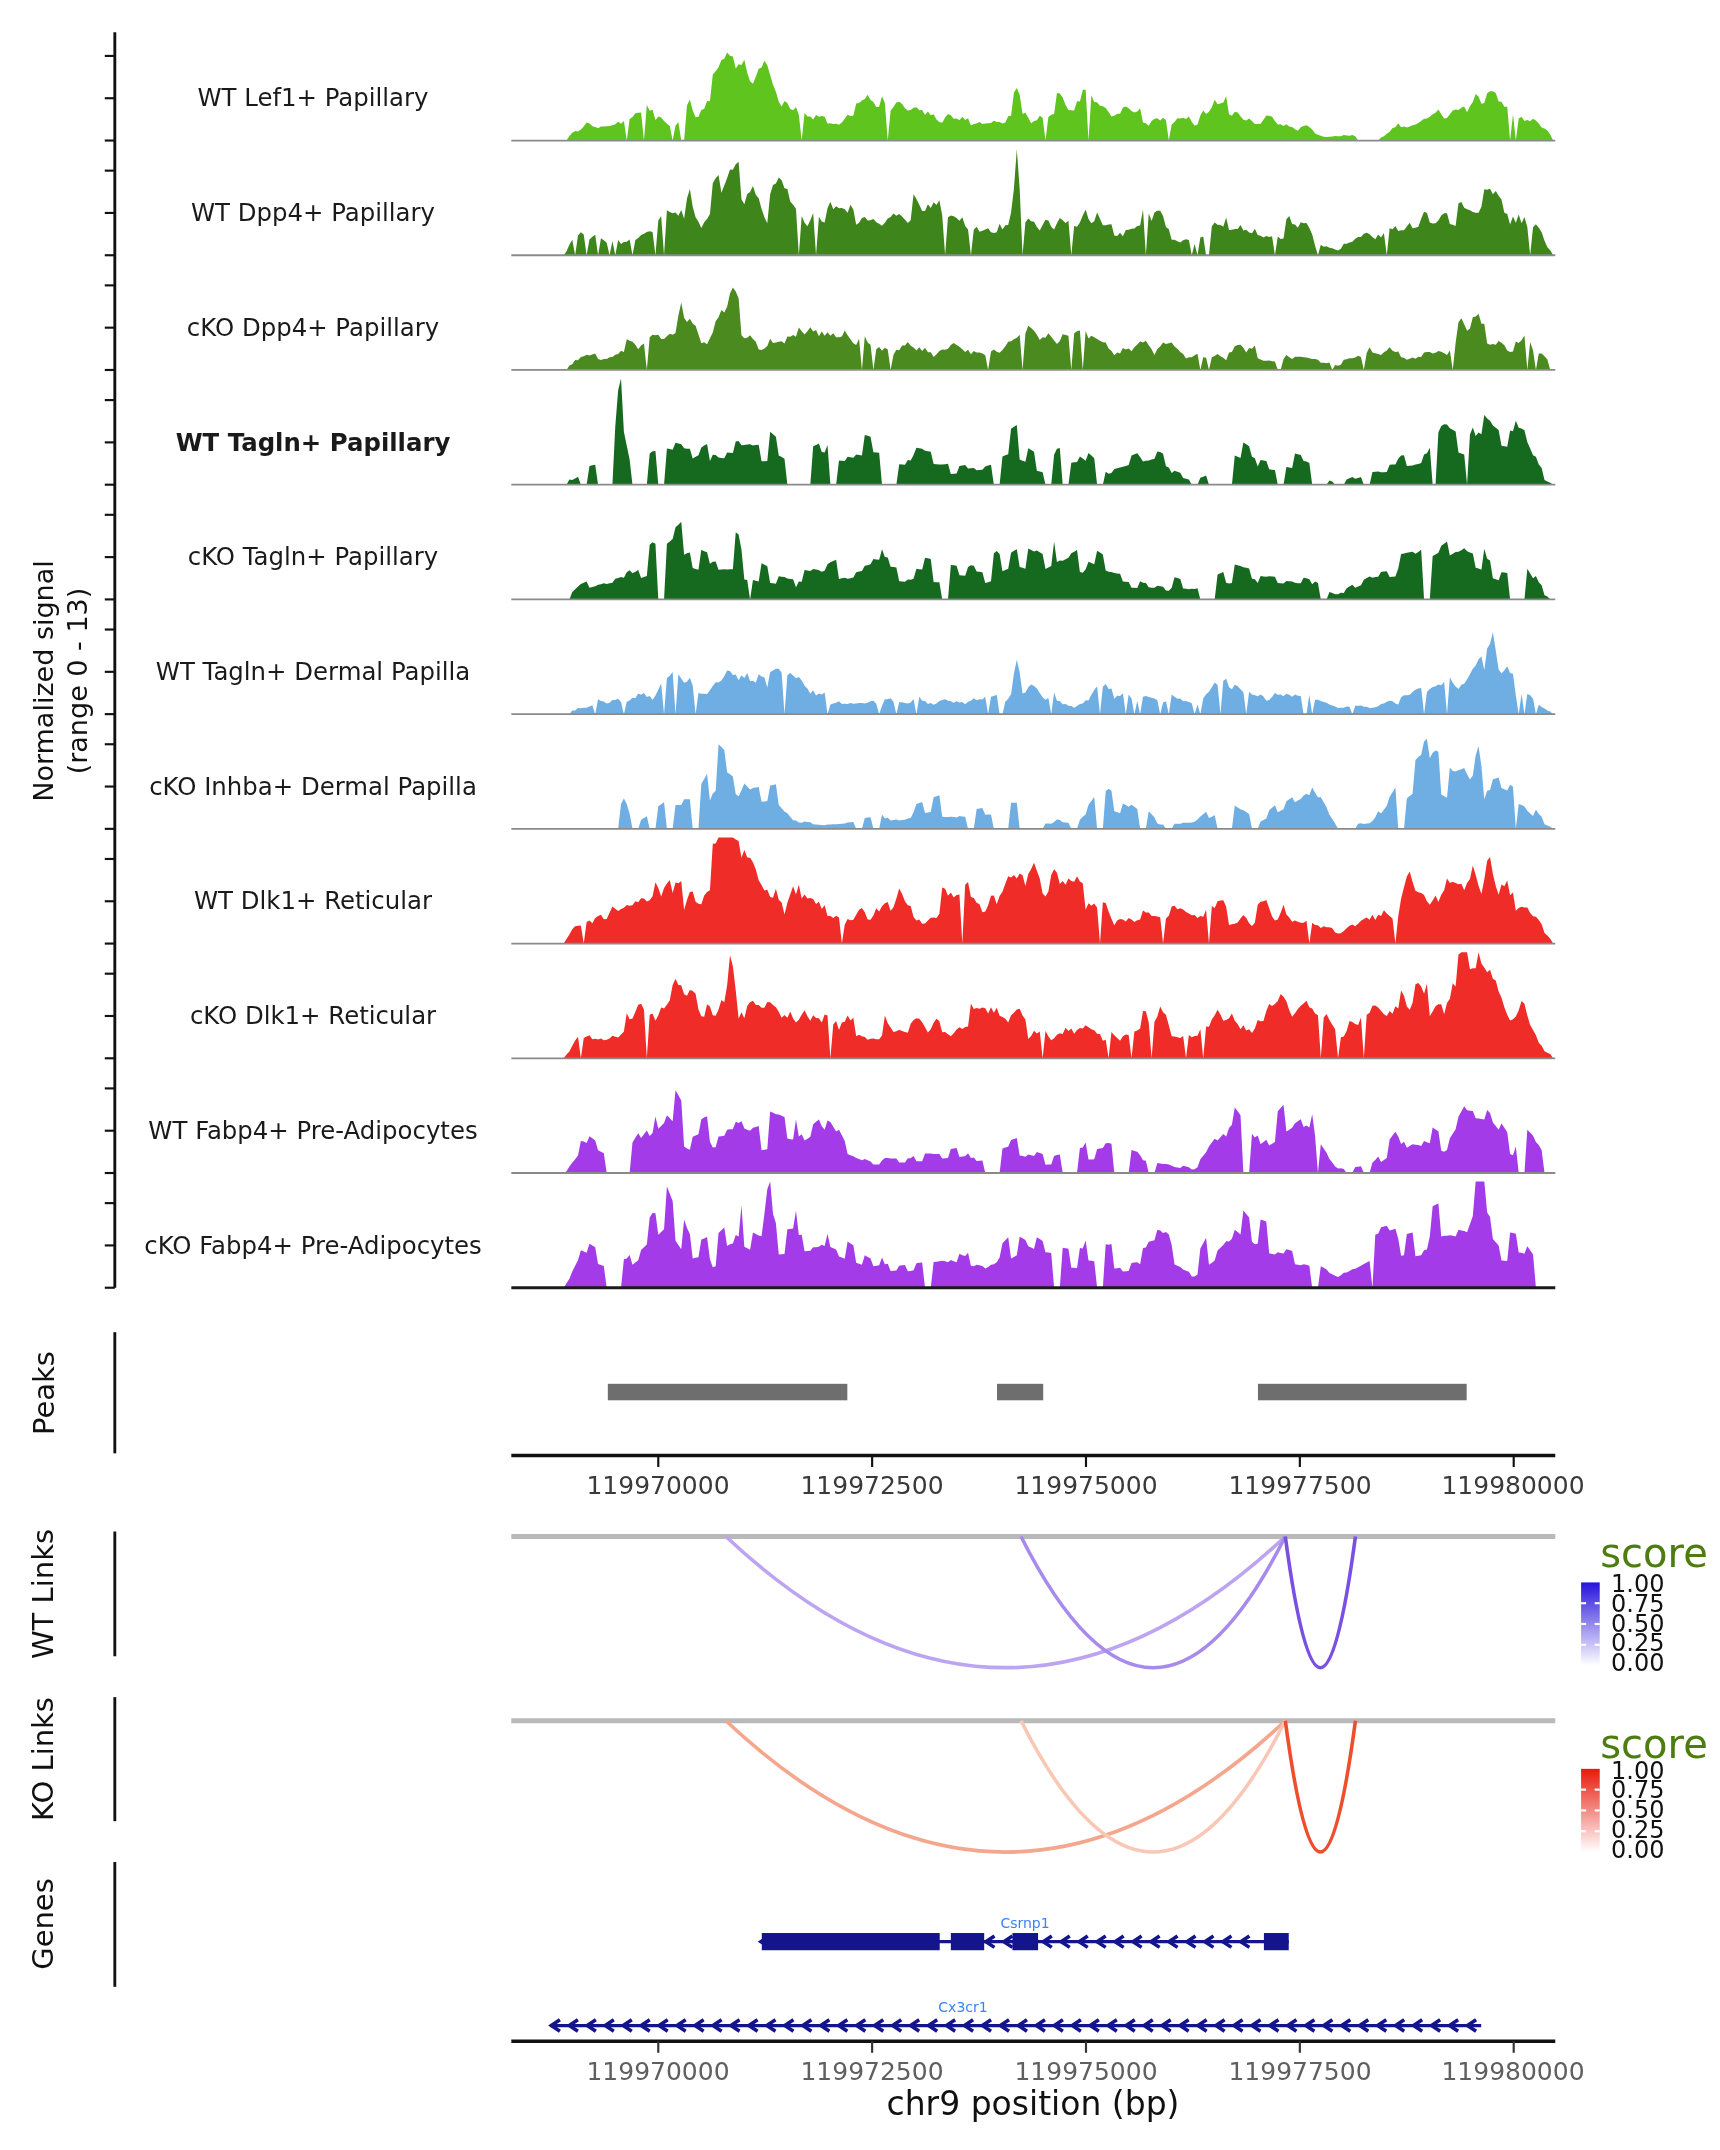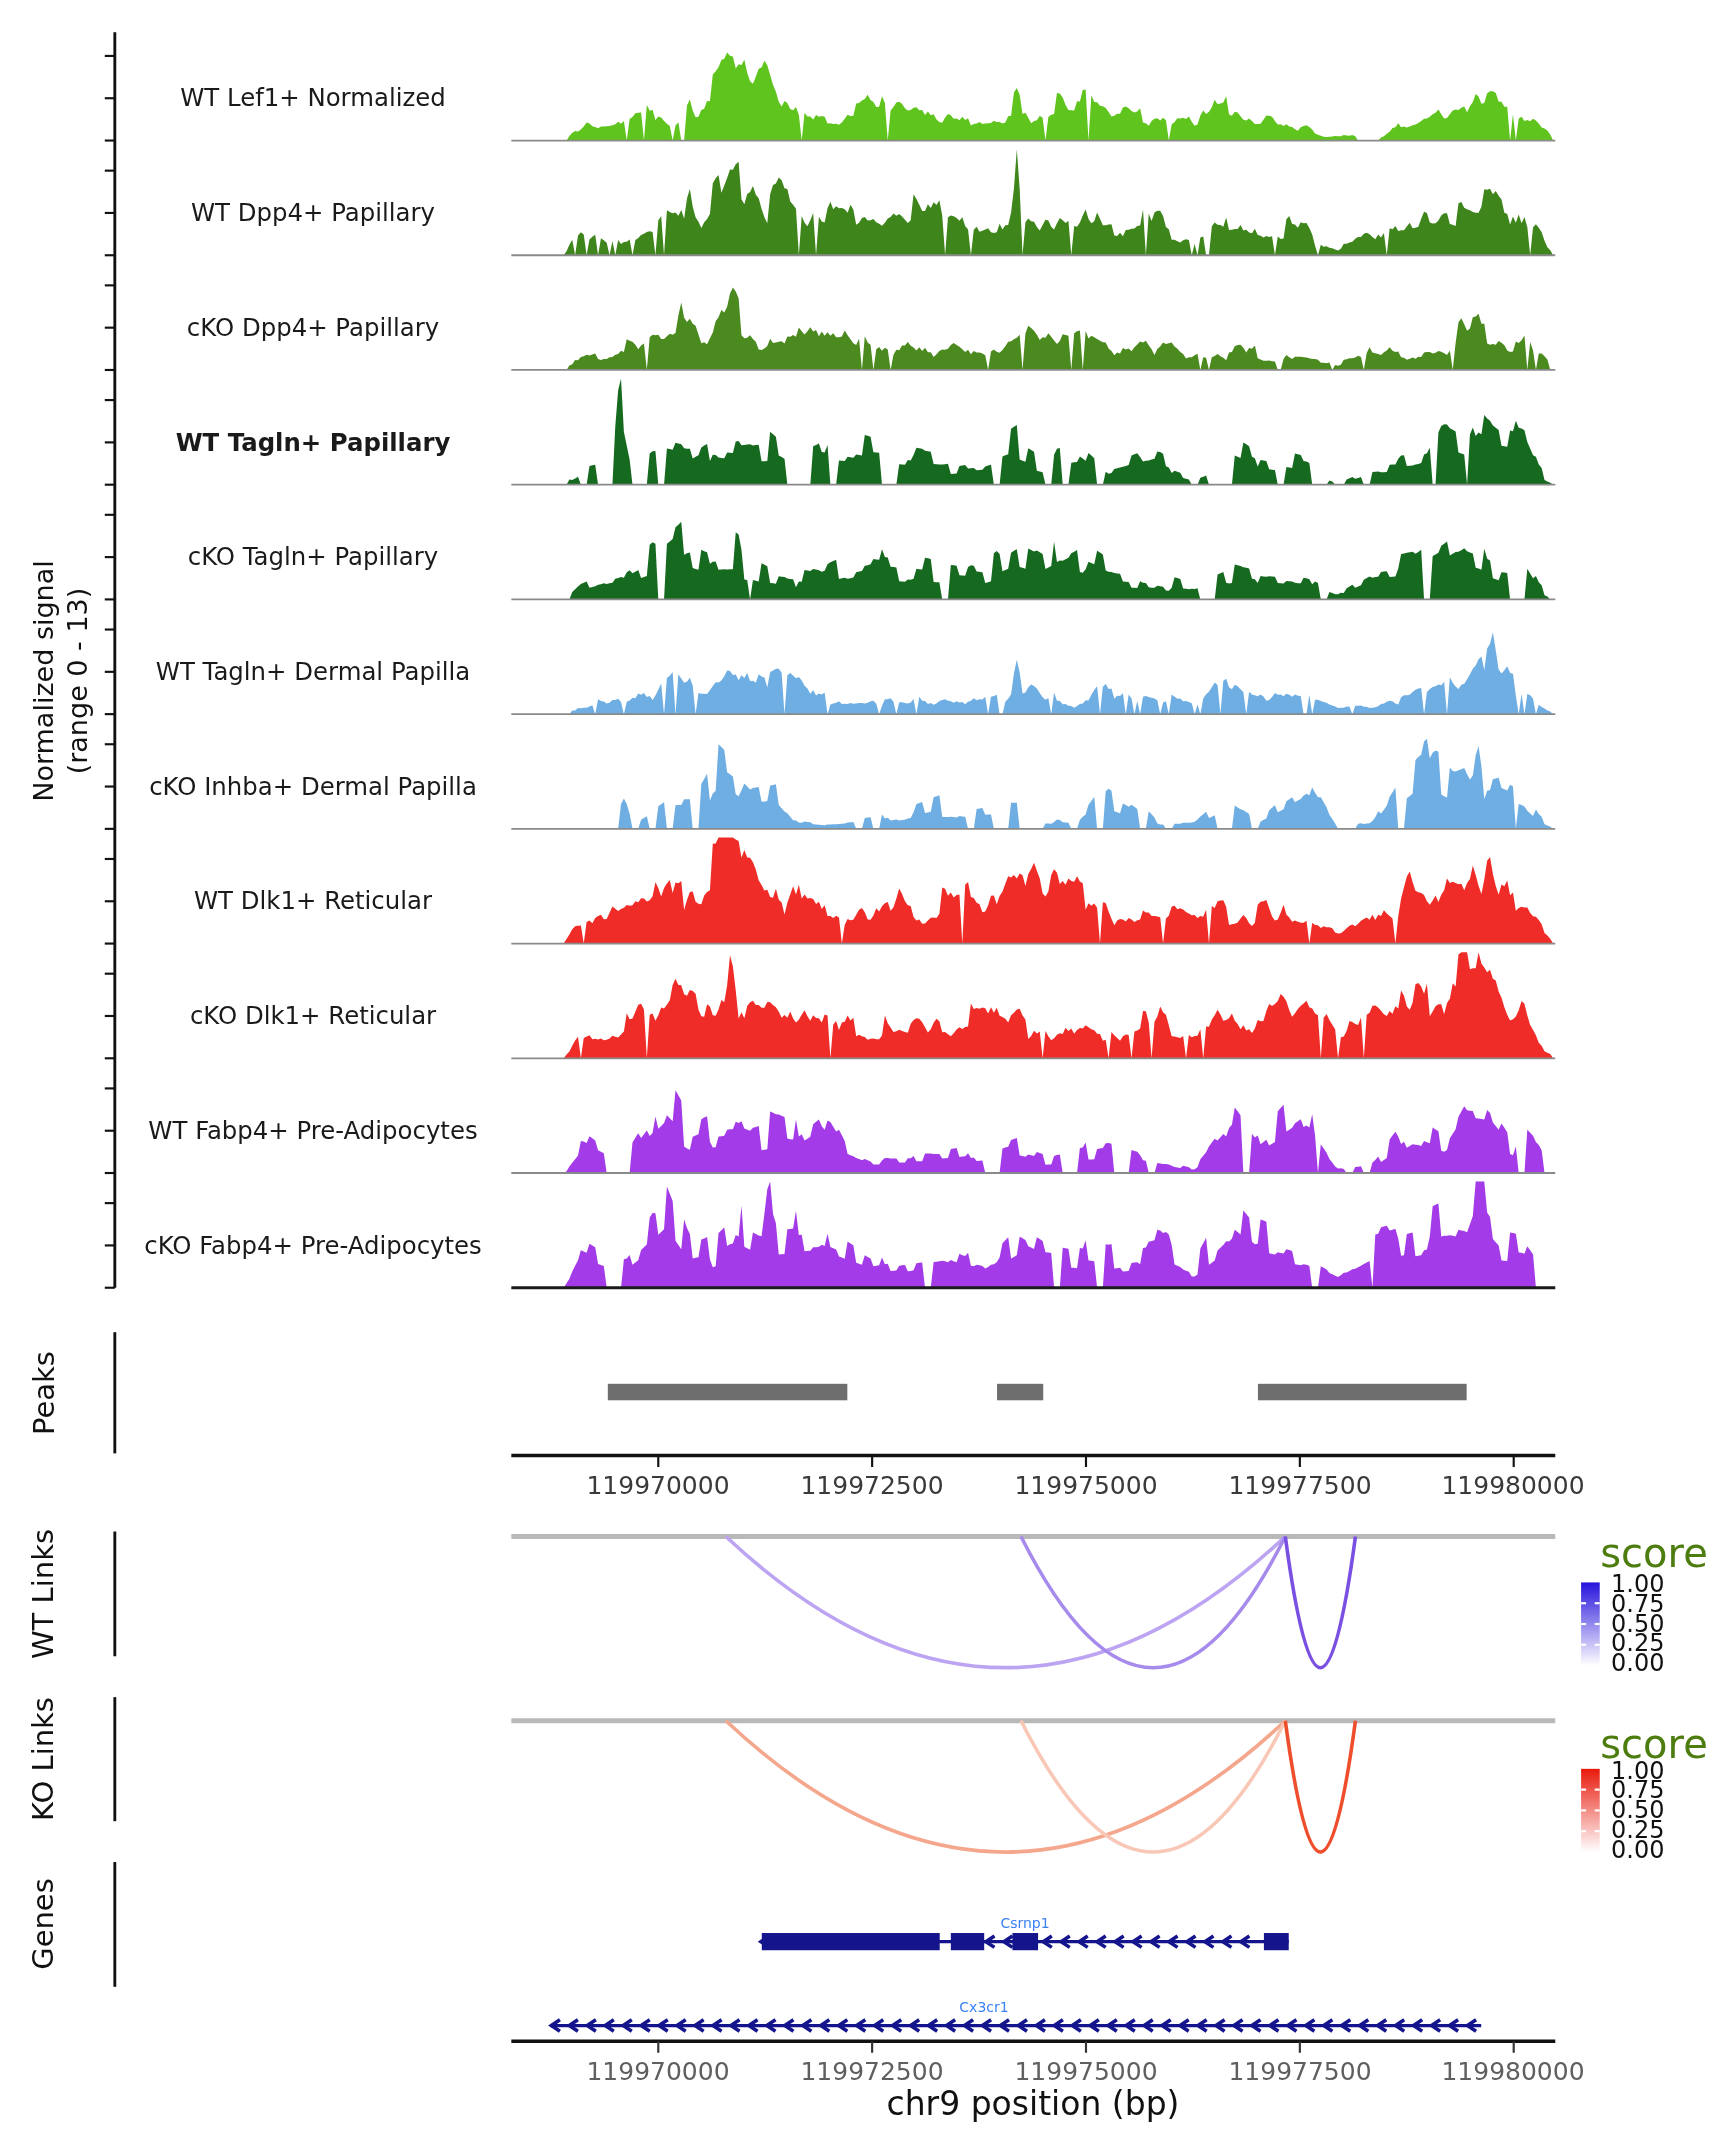--- a/index.html
+++ b/index.html
@@ -215,21 +215,21 @@
 
   <div class="lbl rot panel-label" style="left:44px;top:1393px;">Peaks</div>
   <div class="lbl rot panel-label" style="left:43px;top:1594px;">WT Links</div>
   <div class="lbl rot panel-label" style="left:43px;top:1759px;">KO Links</div>
   <div class="lbl rot panel-label" style="left:43px;top:1924px;">Genes</div>
 
   <div class="lbl score-title" style="left:1622px;top:1553px;">score</div>
   <div class="lbl score-title" style="left:1622px;top:1744px;">score</div>
 
   <div class="lbl axis-title" style="left:1033px;top:2103px;">chr9 position (bp)</div>
-<div class="lbl track-label" style="left: 313px; top: 97px;">WT Lef1+ Normalized</div>
+<div class="lbl track-label" style="left: 313px; top: 97px;">WT Lef1+ Papillary</div>
     <div class="lbl track-label" style="left: 313px; top: 212px;">WT Dpp4+ Papillary</div>
     <div class="lbl track-label" style="left: 313px; top: 327px;">cKO Dpp4+ Papillary</div>
     <div class="lbl track-label" style="left: 313px; top: 442px; font-weight: bold;">WT Tagln+ Papillary</div>
     <div class="lbl track-label" style="left: 313px; top: 556px;">cKO Tagln+ Papillary</div>
     <div class="lbl track-label" style="left: 313px; top: 671px;">WT Tagln+ Dermal Papilla</div>
     <div class="lbl track-label" style="left: 313px; top: 786px;">cKO Inhba+ Dermal Papilla</div>
     <div class="lbl track-label" style="left: 313px; top: 900px;">WT Dlk1+ Reticular</div>
     <div class="lbl track-label" style="left: 313px; top: 1015px;">cKO Dlk1+ Reticular</div>
     <div class="lbl track-label" style="left: 313px; top: 1130px;">WT Fabp4+ Pre-Adipocytes</div>
     <div class="lbl track-label" style="left: 313px; top: 1245px;">cKO Fabp4+ Pre-Adipocytes</div>
@@ -242,20 +242,20 @@
     <div class="lbl legend-num" style="left: 1611px; top: 1604px;">0.75</div>
     <div class="lbl legend-num" style="left: 1611px; top: 1624px;">0.50</div>
     <div class="lbl legend-num" style="left: 1611px; top: 1643px;">0.25</div>
     <div class="lbl legend-num" style="left: 1611px; top: 1663px;">0.00</div>
     <div class="lbl legend-num" style="left: 1611px; top: 1771px;">1.00</div>
     <div class="lbl legend-num" style="left: 1611px; top: 1790px;">0.75</div>
     <div class="lbl legend-num" style="left: 1611px; top: 1810px;">0.50</div>
     <div class="lbl legend-num" style="left: 1611px; top: 1830px;">0.25</div>
     <div class="lbl legend-num" style="left: 1611px; top: 1850px;">0.00</div>
     <div class="lbl gene-name" style="left: 1025px; top: 1931px;">Csrnp1</div>
-    <div class="lbl gene-name" style="left: 984px; top: 2015px;">Cx3cr1</div>
+    <div class="lbl gene-name" style="left: 963px; top: 2015px;">Cx3cr1</div>
     <div class="lbl tick-label-bottom" style="left: 658px; top: 2057px;">119970000</div>
     <div class="lbl tick-label-bottom" style="left: 872px; top: 2057px;">119972500</div>
     <div class="lbl tick-label-bottom" style="left: 1086px; top: 2057px;">119975000</div>
     <div class="lbl tick-label-bottom" style="left: 1300px; top: 2057px;">119977500</div>
     <div class="lbl tick-label-bottom" style="left: 1513px; top: 2057px;">119980000</div>
   </div>
 
 
 </body></html>

